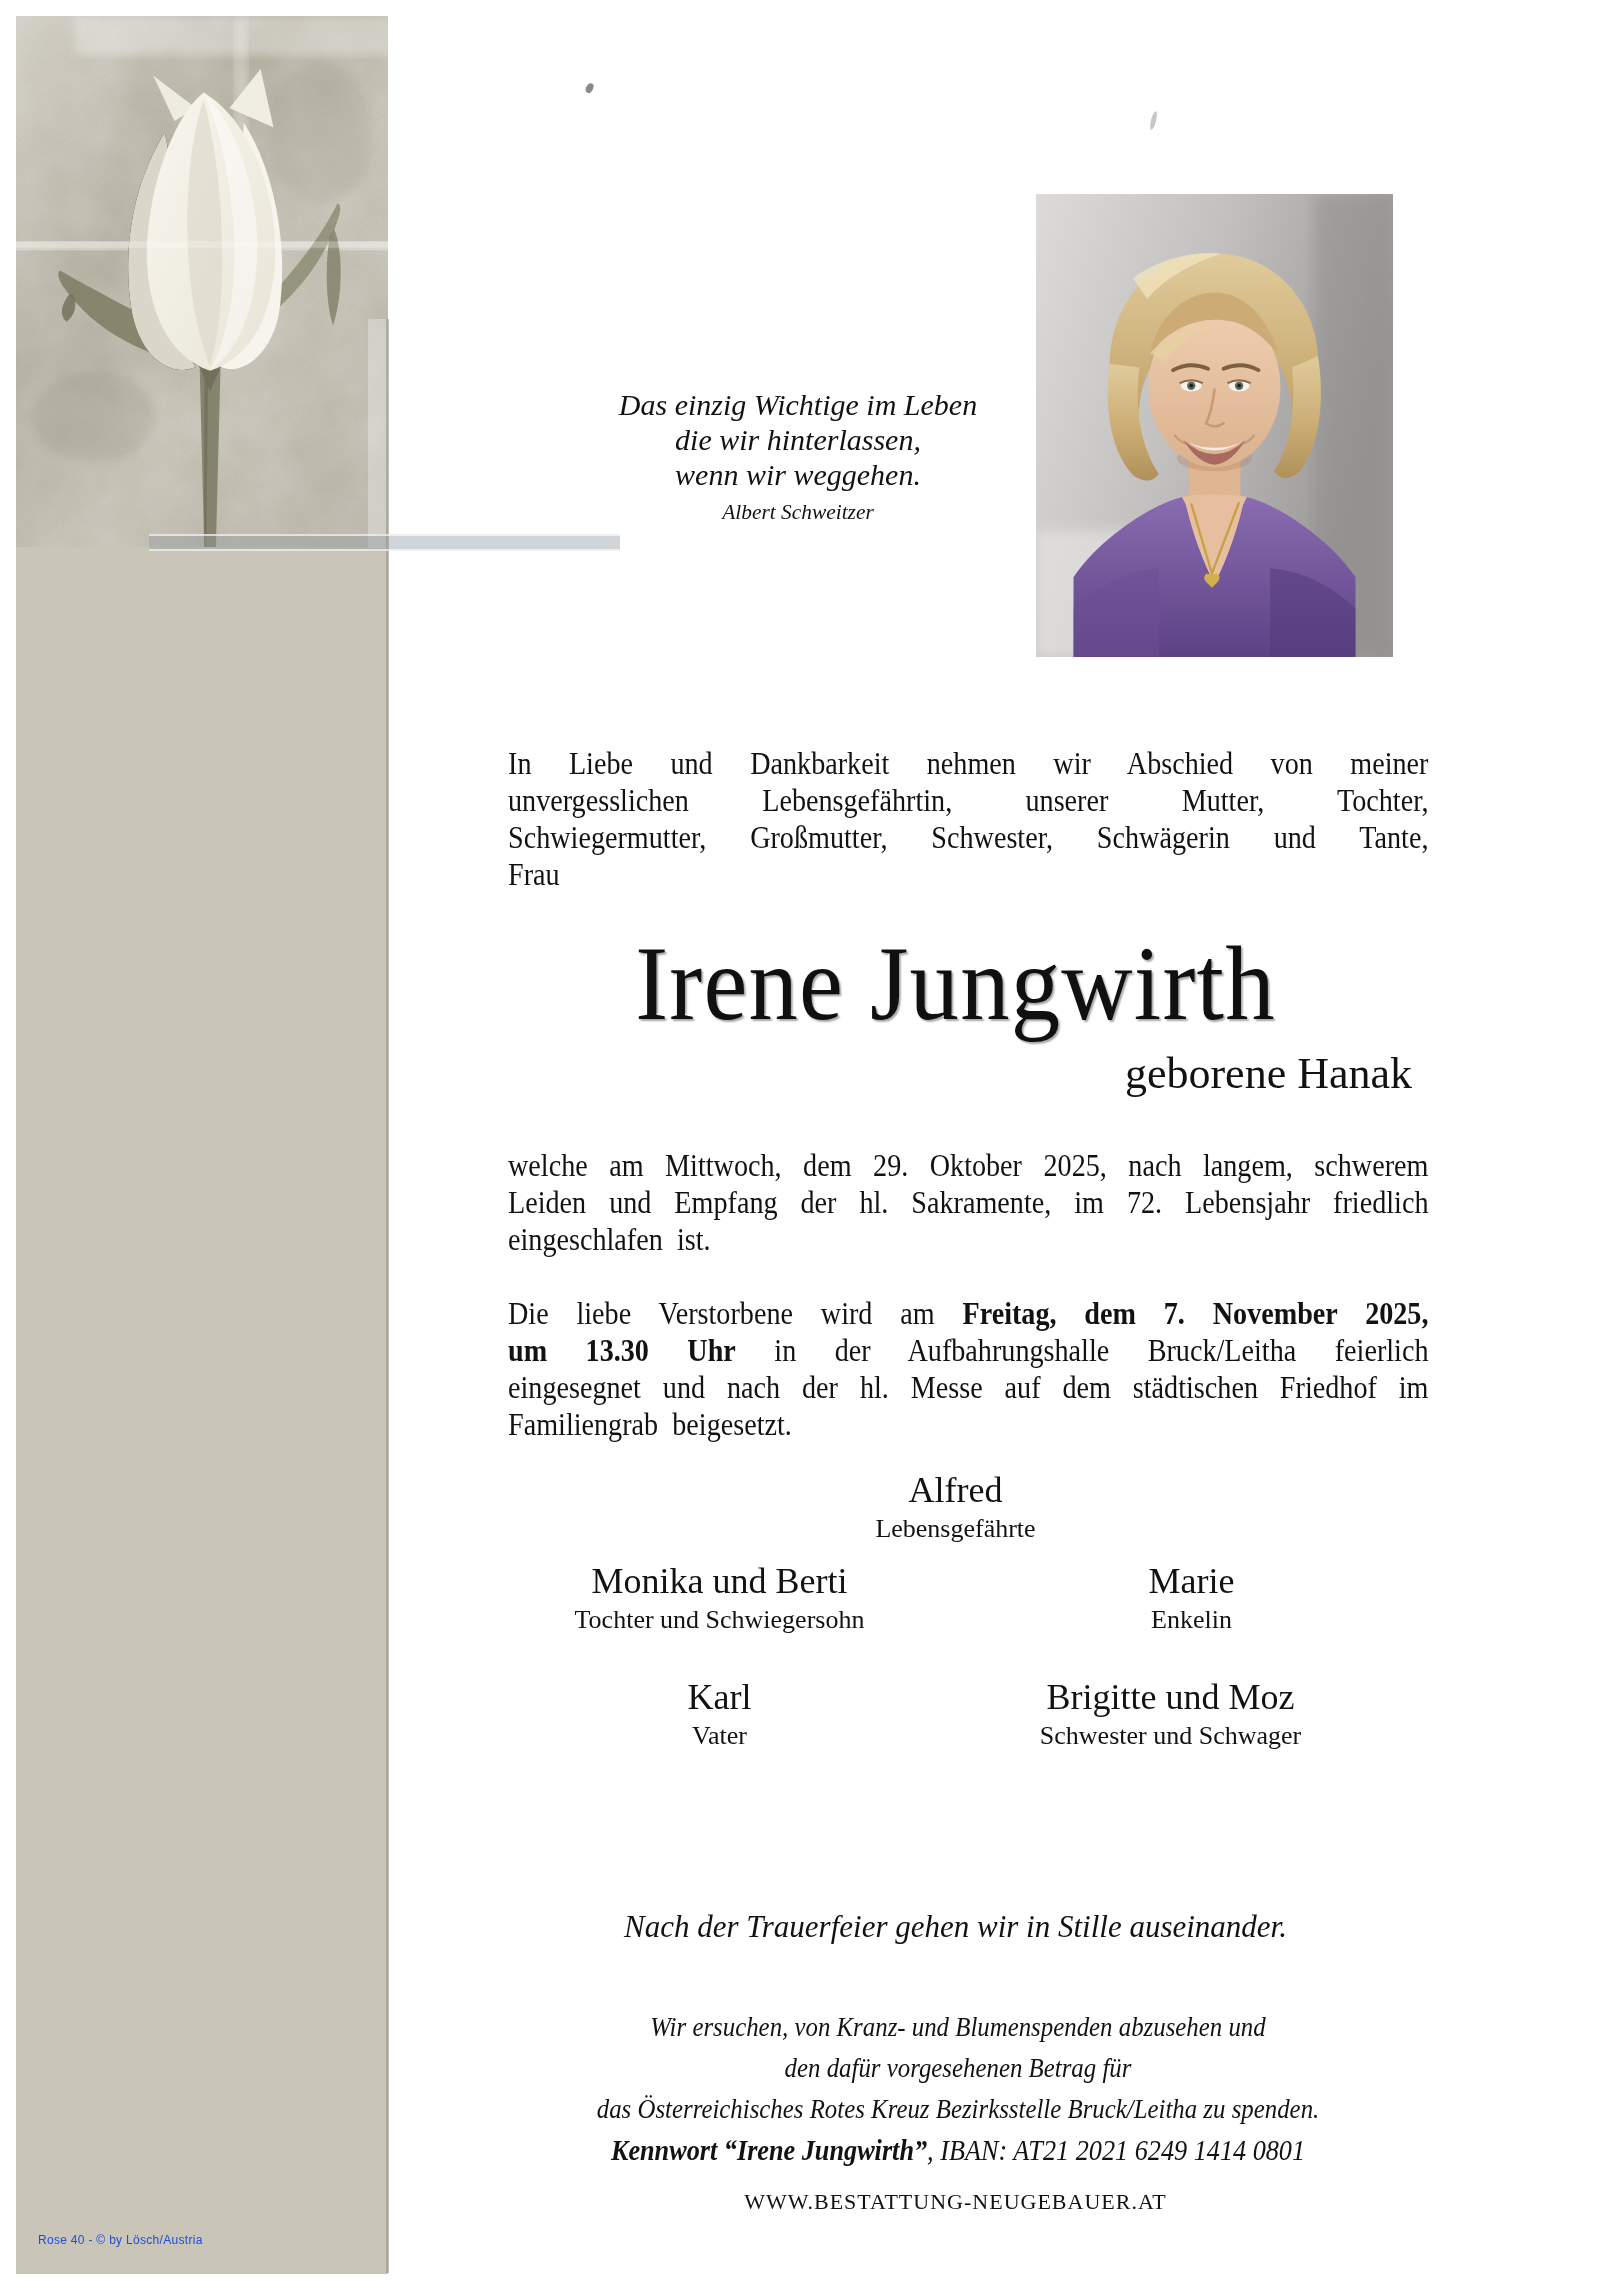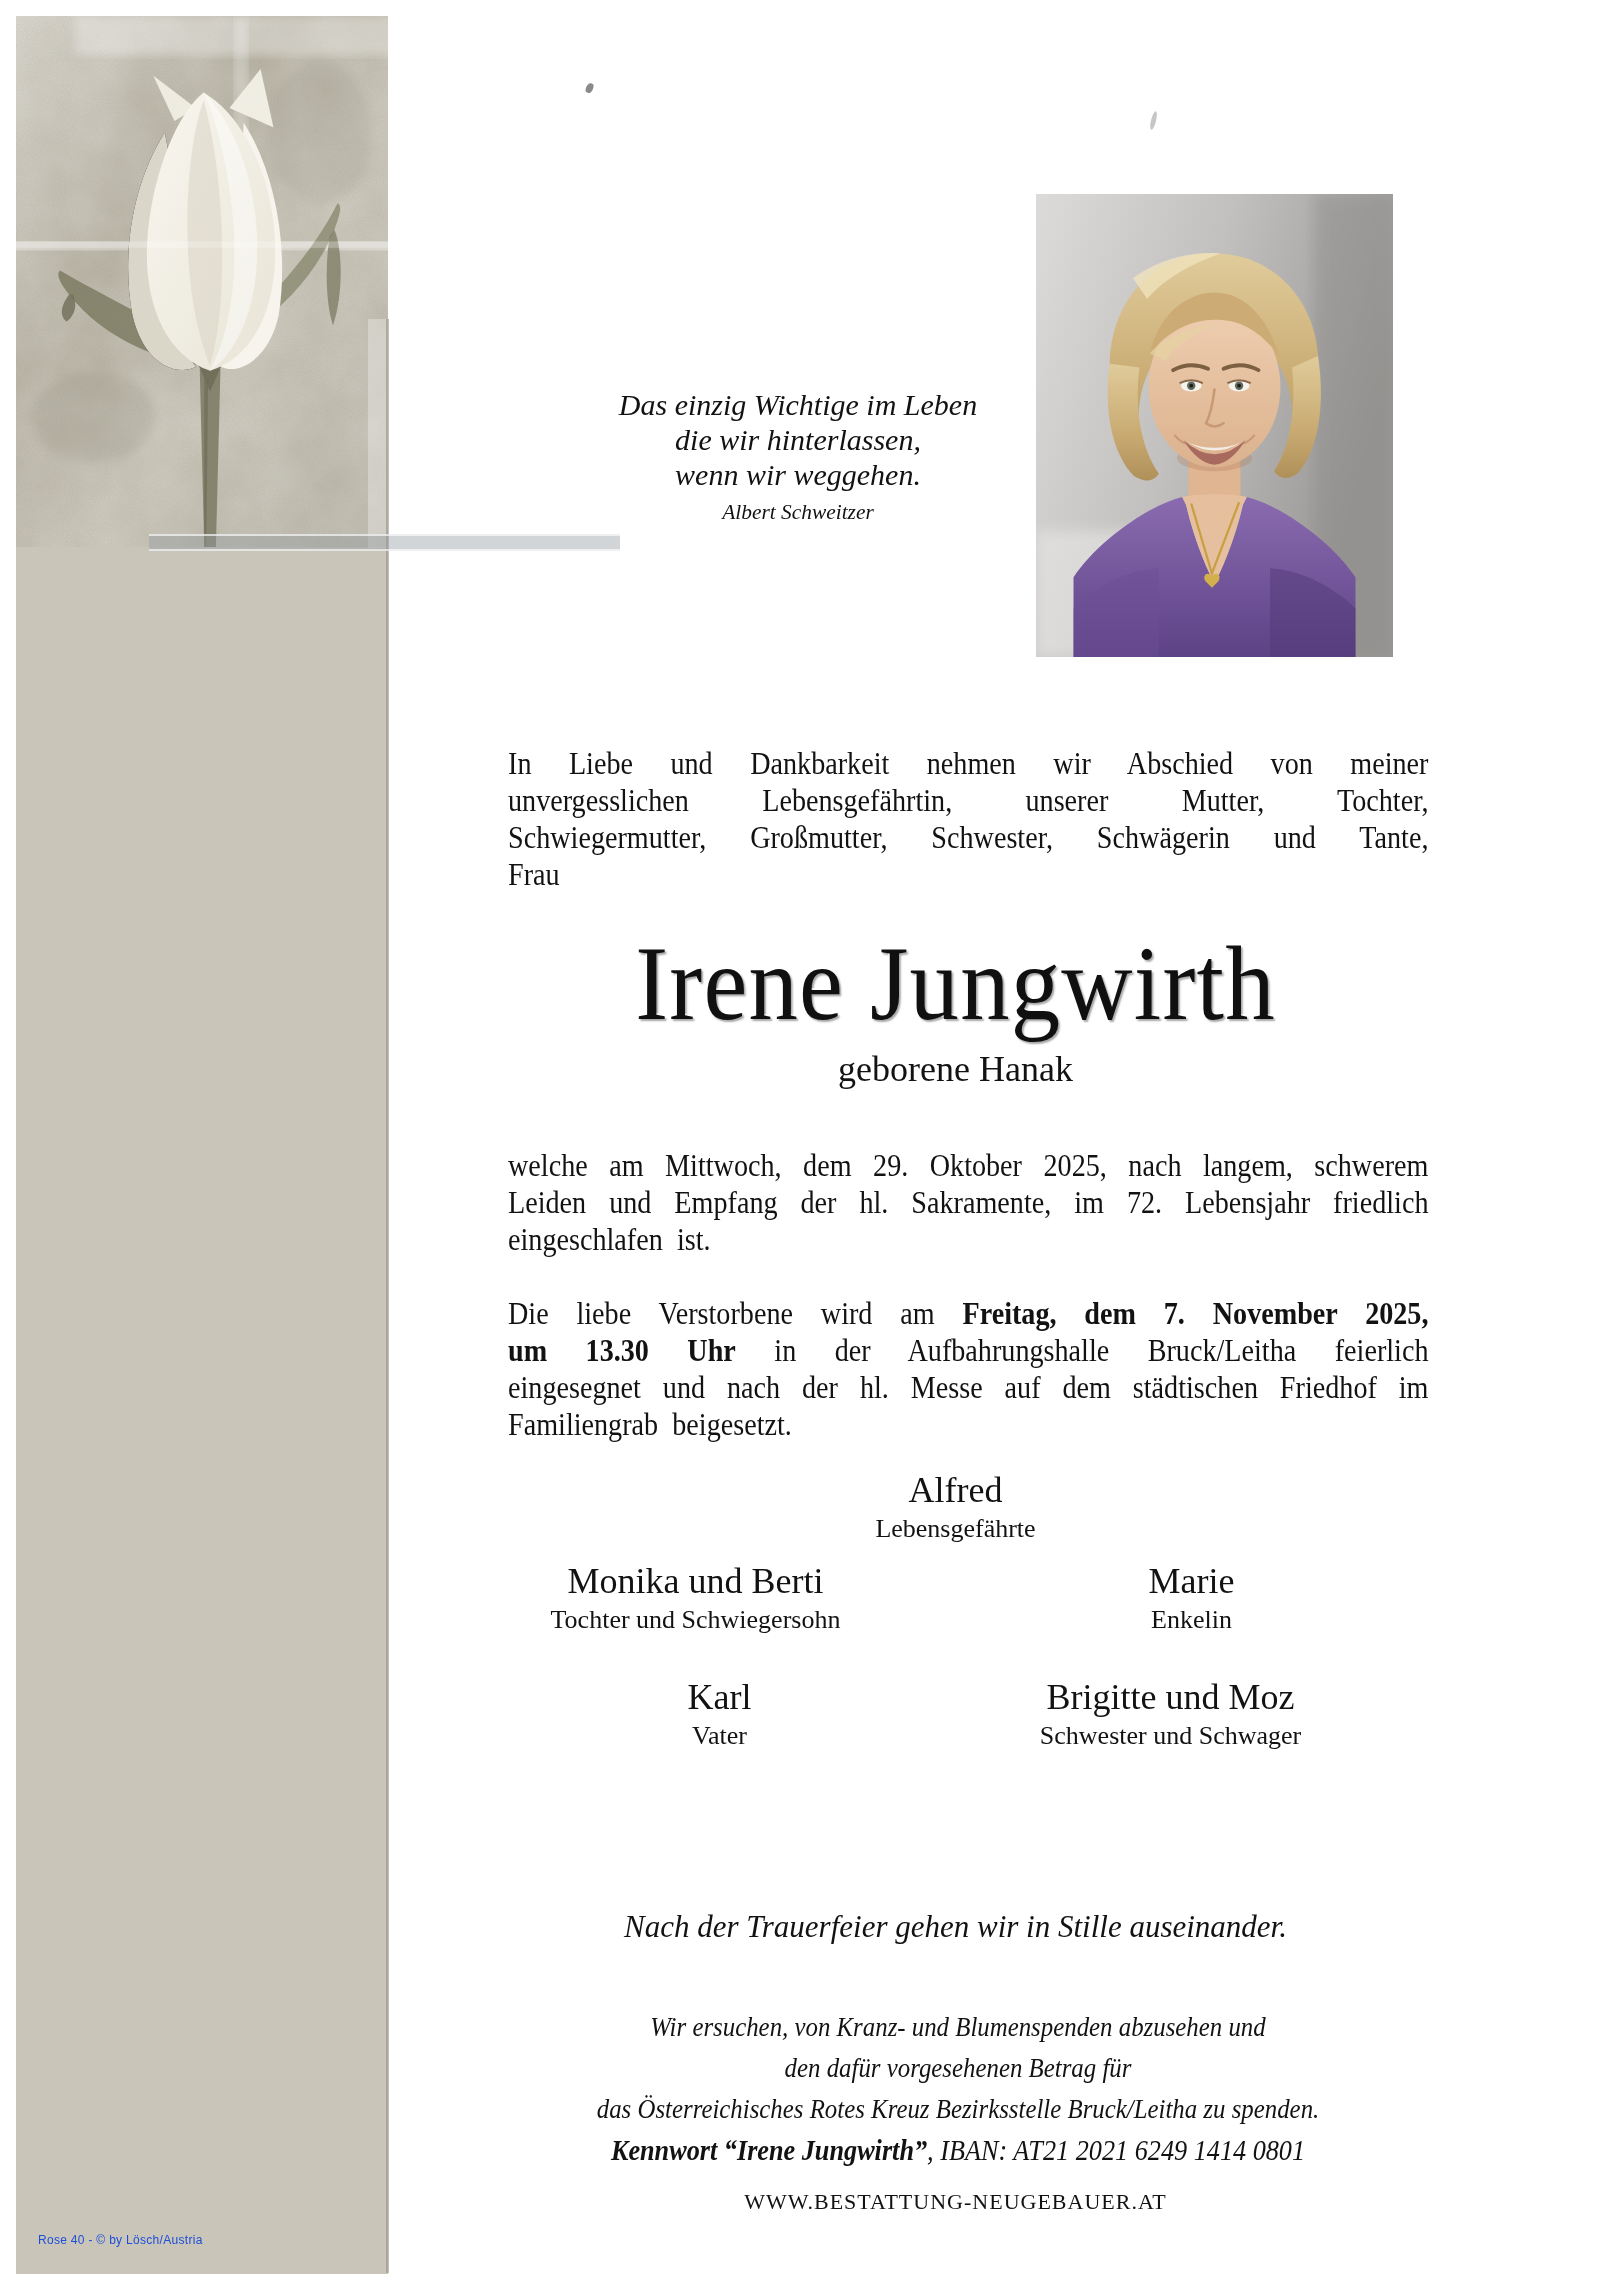--- a/index.html
+++ b/index.html
@@ -45,27 +45,27 @@
   .jlast{display:block;text-align:left;text-align-last:auto;}
   #intro{top:745px;}
   #death{top:1147px;}
   #funeral{top:1295px;}
   .b{font-weight:bold;}
 
   .centered{position:absolute;left:499px;width:913px;text-align:center;}
   .deceased-name{top:931px;font-size:105px;line-height:1;letter-spacing:1.3px;
         transform:scaleX(.94);transform-origin:center top;color:#101010;
         text-shadow:-1.9px -1.9px 0 rgba(255,255,255,.65), 1.9px 1.9px 1.9px rgba(0,0,0,.35);}
-  .maiden-name{top:1048px;font-size:36px;}
+  .maiden-name{top:1048px;font-size:44px;text-align:right;}
 
   .mourner .m-name{font-size:36px;line-height:39px;}
   .mourner .m-rel{font-size:26px;line-height:30px;margin-top:3.9px;}
   #m-center{top:1471px;}
   .col{position:absolute;text-align:center;width:389px;}
-  #m-r2l{left:501px;top:1562px;}
+  #m-r2l{left:525px;top:1562px;}
   #m-r2r{left:997px;top:1562px;}
   #m-r3l{left:525px;top:1678px;}
   #m-r3r{left:976px;top:1678px;}
 
   .verwandten{top:1834px;font-size:34px;}
   .farewell{top:1909px;font-size:31px;font-style:italic;}
 
   .donation{position:absolute;left:414px;top:2007px;width:1088px;text-align:center;
             font-style:italic;font-size:27px;line-height:41px;
             transform:scaleX(.92);transform-origin:center top;}

